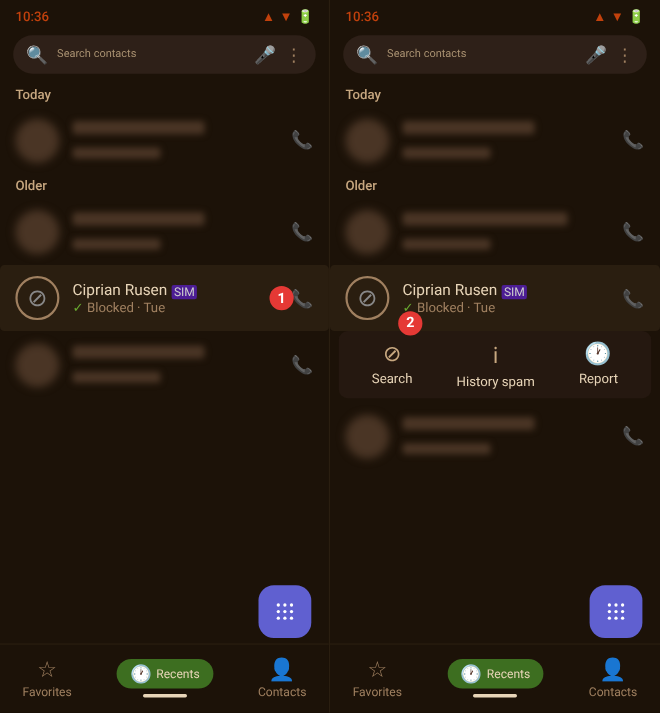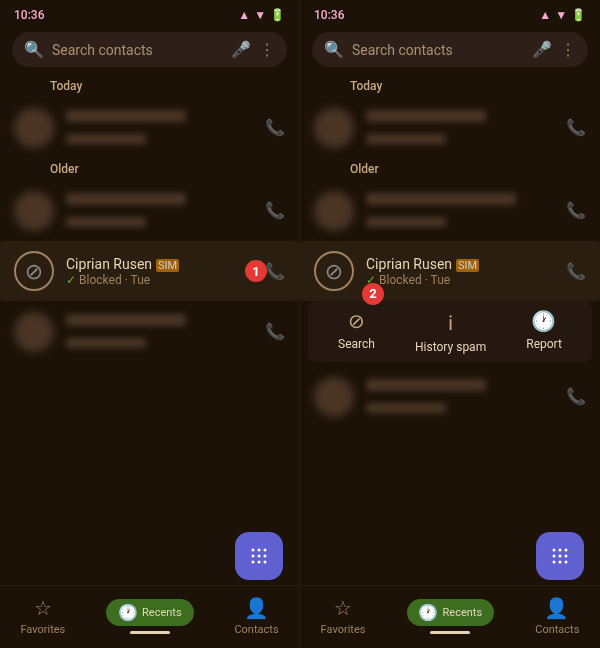--- a/index.html
+++ b/index.html
@@ -18,49 +18,48 @@
       display: flex;
       flex-direction: column;
       position: relative;
       border-right: 1px solid #2a1e10;
     }
     .status-bar {
       display: flex;
       justify-content: space-between;
       align-items: center;
       padding: 8px 14px 4px;
-      color: #f9a8d4;
+      color: #c2410c;
       font-size: 12px;
       font-weight: 500;
     }
     .status-icons {
       display: flex;
       align-items: center;
       gap: 4px;
     }
     .search-bar {
       margin: 6px 12px 8px;
       background: #2e2018;
       border-radius: 24px;
       display: flex;
       align-items: center;
       padding: 8px 12px;
       gap: 8px;
     }
     .search-bar-text {
       flex: 1;
       color: #a89070;
-      font-size: 14px;
+      font-size: 10px;
     }
     .section-label {
       padding: 4px 14px;
       color: #c8a880;
       font-size: 12px;
       font-weight: 500;
-      margin-left: 36px;
     }
     .contact-row {
       display: flex;
       align-items: center;
       padding: 10px 14px;
       gap: 12px;
       position: relative;
     }
     .avatar {
       width: 40px;
@@ -194,21 +193,21 @@
       gap: 4px;
       color: #e8d5b8;
       font-size: 12px;
     }
     .action-icon {
       font-size: 20px;
       color: #c8a880;
     }
     .sim-icon {
       font-size: 11px;
-      background: #a16207;
+      background: #4c1d95;
       color: #ccc;
       padding: 0 2px;
       border-radius: 2px;
     }
     .blocked-icon {
       font-size: 22px;
       color: #888;
     }
     .nav-underline {
       width: 40px;

